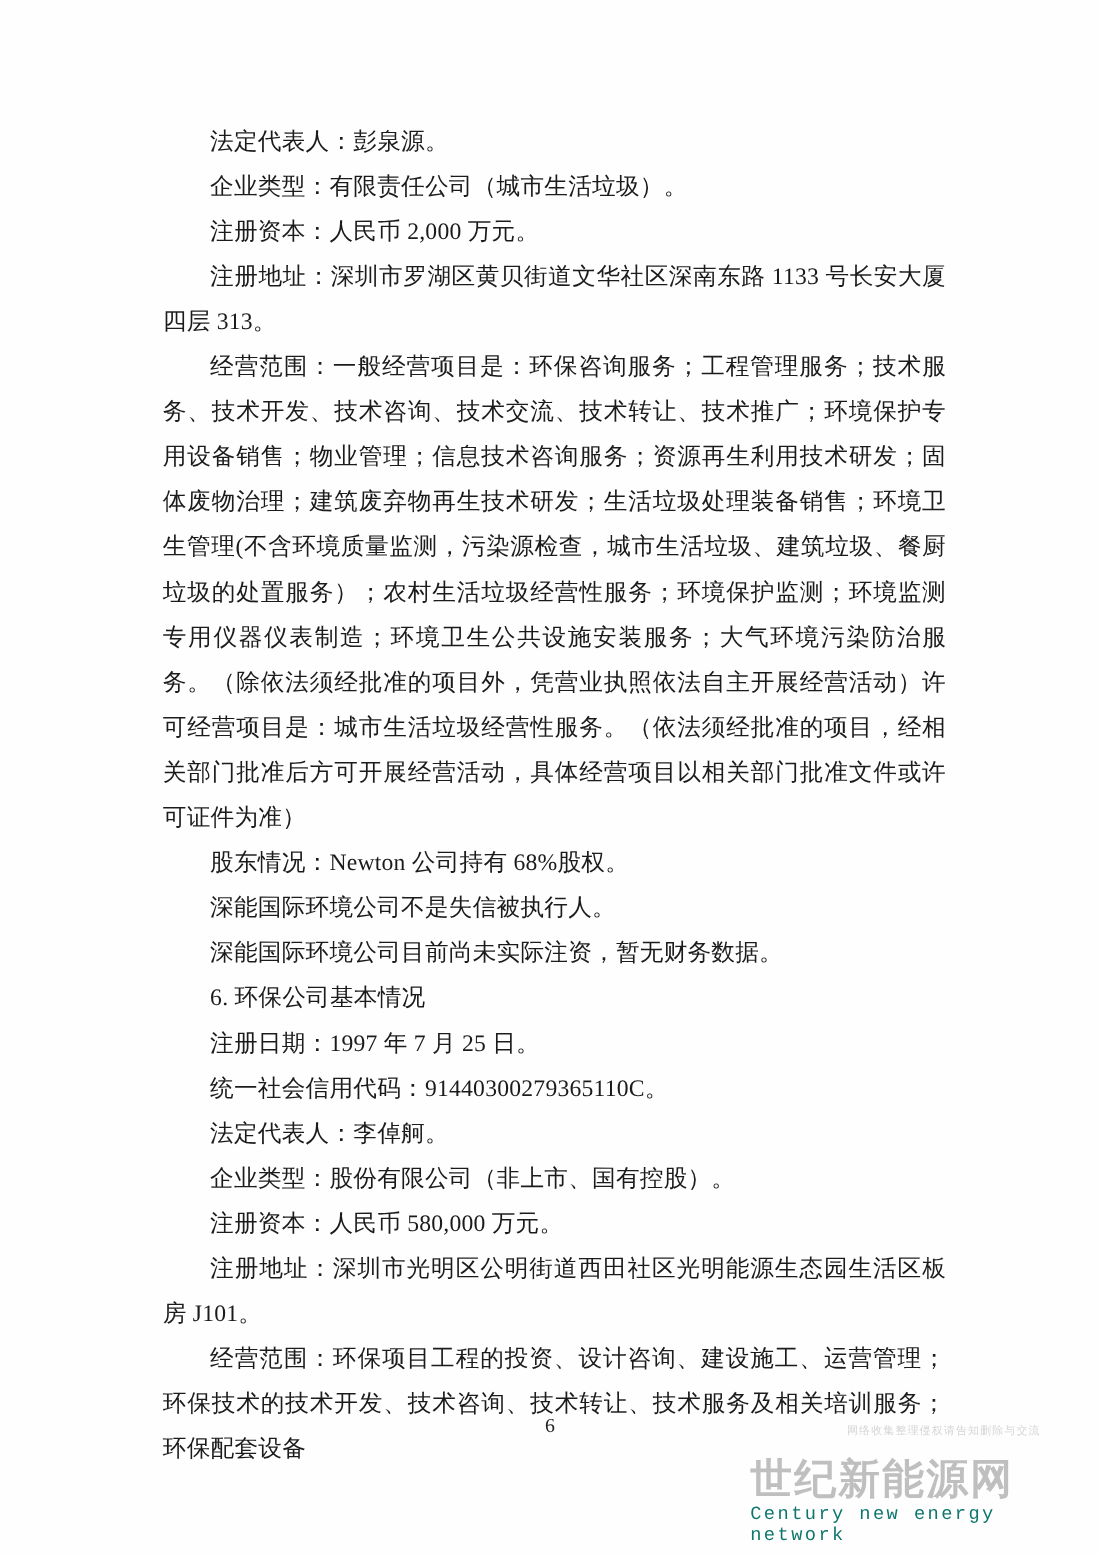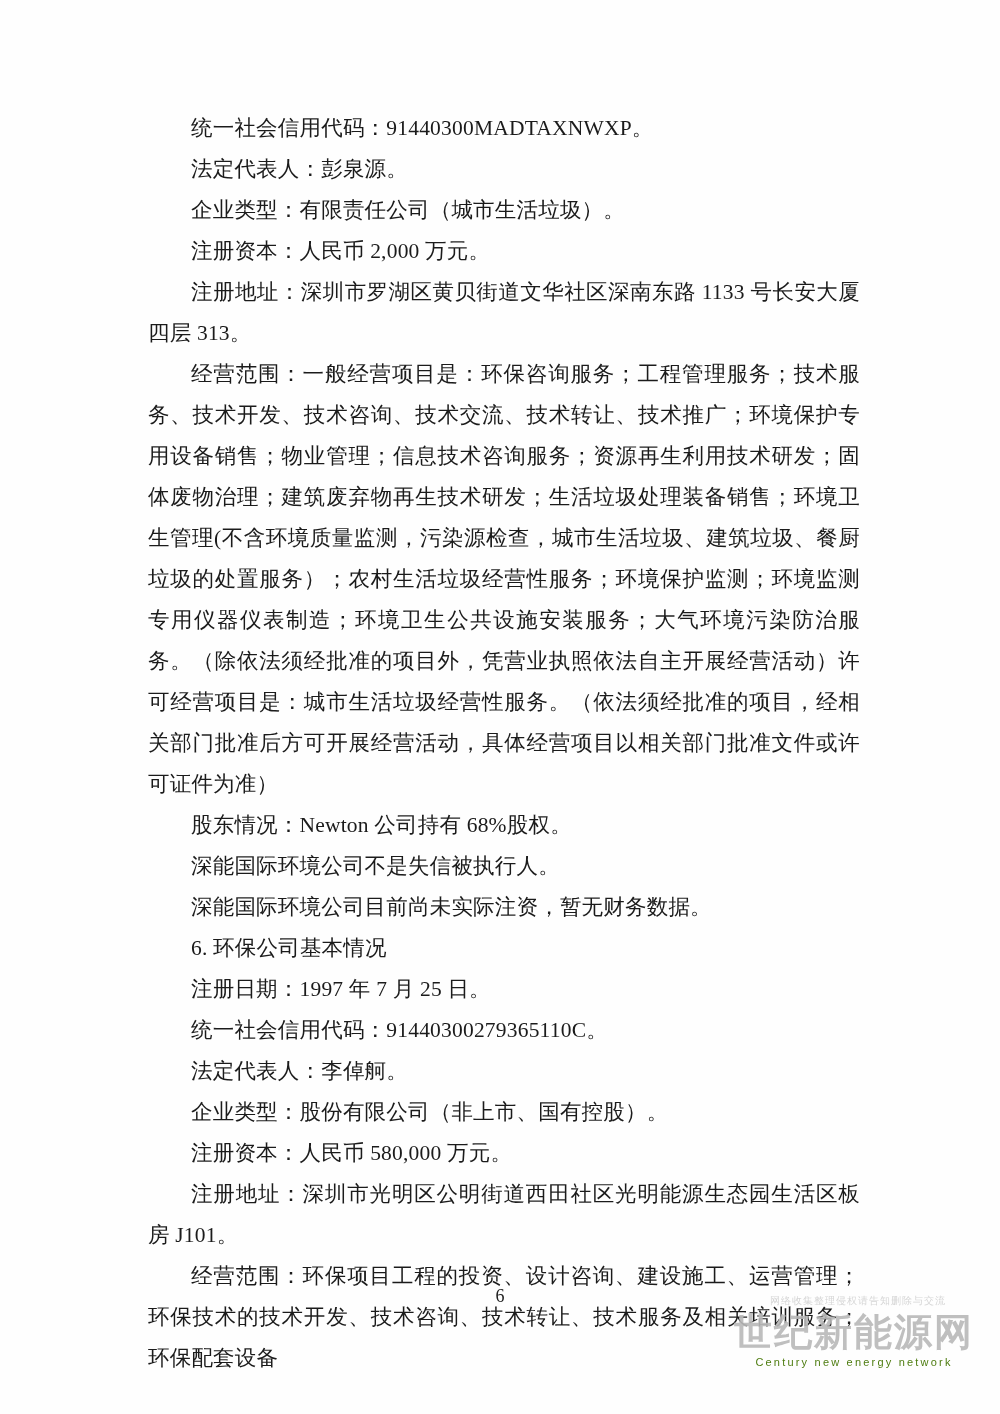--- a/index.html
+++ b/index.html
@@ -65,47 +65,46 @@
     font-size: 10px;
     color: #cfcfcf;
     letter-spacing: 1px;
     font-family: "Liberation Sans", sans-serif;
     white-space: nowrap;
     opacity: 0.85;
   }
   .wm-main {
     position: absolute;
     right: 8px;
-    top: 16px;
-    text-align: center;
+    top: 28px;
+    text-align: left;
   }
   .wm-cn {
     font-size: 38px;
     font-weight: bold;
     color: #b9b9b9;
     letter-spacing: 2px;
     font-family: "DejaVu Sans", "Liberation Sans", sans-serif;
     line-height: 44px;
     opacity: 0.9;
   }
   .wm-en {
-    font-size: 11px;
-    color: #4d7c0f;
+    font-size: 17px;
+    color: #0f766e;
     letter-spacing: 2.2px;
-    font-family: Liberation Sans, sans-serif;
+    font-family: Liberation Mono, monospace;
     margin-top: 2px;
   }
 </style>
 </head>
 <body>
 
 <div class="page">
 
   <div class="content">
-    <p class="para">统一社会信用代码：91440300MADTAXNWXP。</p>
     <p class="para">法定代表人：彭泉源。</p>
     <p class="para">企业类型：有限责任公司（城市生活垃圾）。</p>
     <p class="para">注册资本：人民币 2,000 万元。</p>
     <p class="para">注册地址：深圳市罗湖区黄贝街道文华社区深南东路 1133 号长安大厦四层 313。</p>
     <p class="para">经营范围：一般经营项目是：环保咨询服务；工程管理服务；技术服务、技术开发、技术咨询、技术交流、技术转让、技术推广；环境保护专用设备销售；物业管理；信息技术咨询服务；资源再生利用技术研发；固体废物治理；建筑废弃物再生技术研发；生活垃圾处理装备销售；环境卫生管理(不含环境质量监测，污染源检查，城市生活垃圾、建筑垃圾、餐厨垃圾的处置服务）；农村生活垃圾经营性服务；环境保护监测；环境监测专用仪器仪表制造；环境卫生公共设施安装服务；大气环境污染防治服务。（除依法须经批准的项目外，凭营业执照依法自主开展经营活动）许可经营项目是：城市生活垃圾经营性服务。（依法须经批准的项目，经相关部门批准后方可开展经营活动，具体经营项目以相关部门批准文件或许可证件为准）</p>
     <p class="para">股东情况：Newton 公司持有 68%股权。</p>
     <p class="para">深能国际环境公司不是失信被执行人。</p>
     <p class="para">深能国际环境公司目前尚未实际注资，暂无财务数据。</p>
     <p class="para">6. 环保公司基本情况</p>
     <p class="para">注册日期：1997 年 7 月 25 日。</p>

